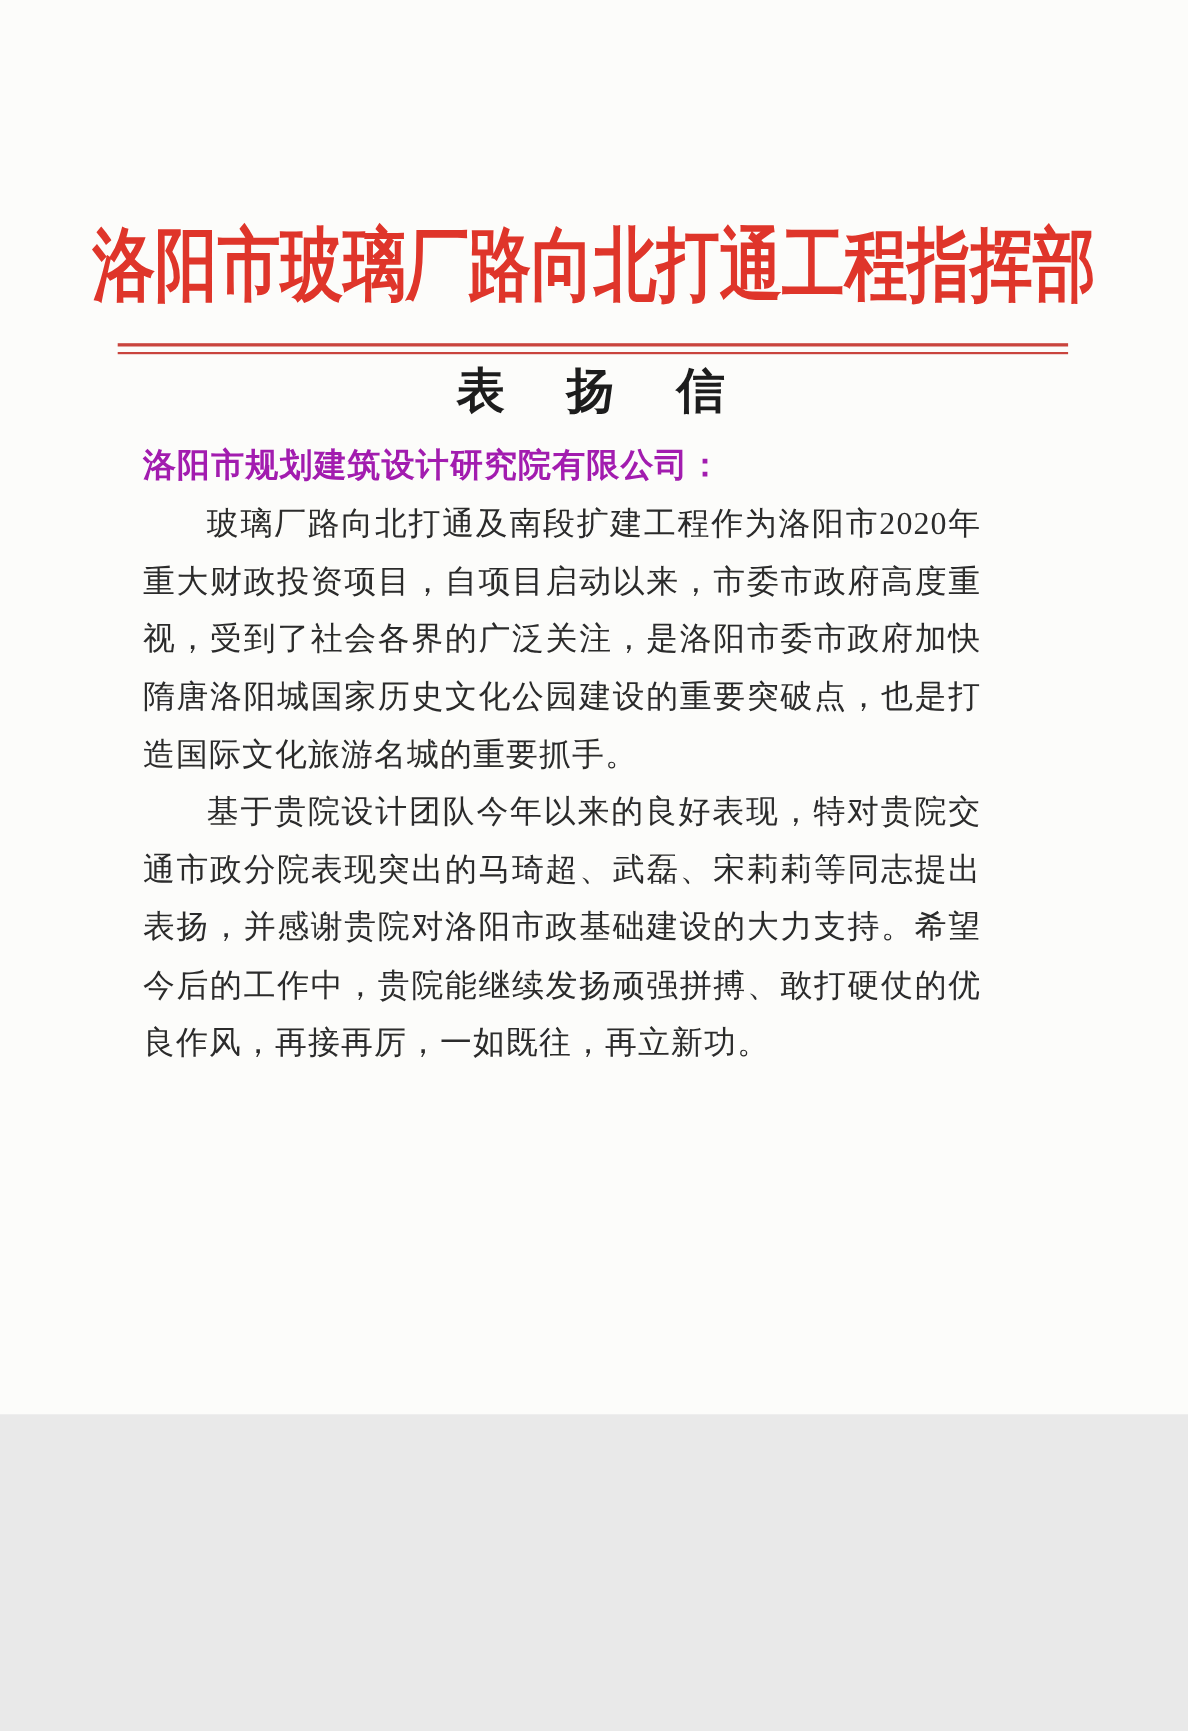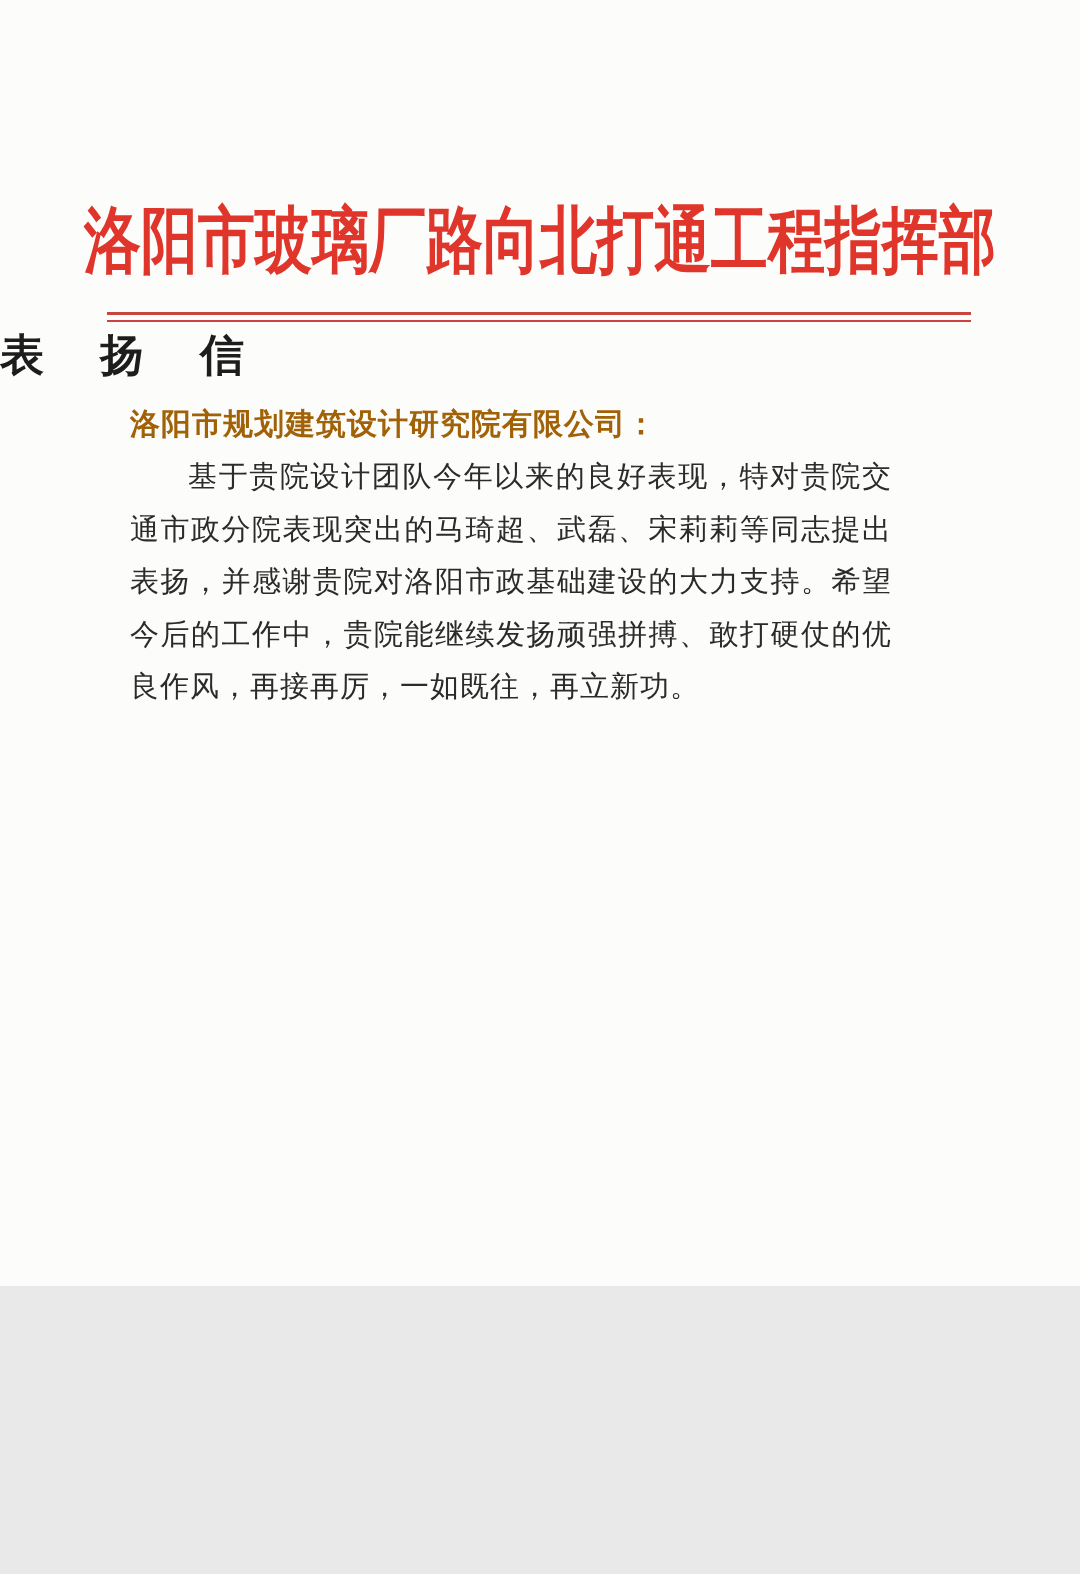--- a/index.html
+++ b/index.html
@@ -35,42 +35,42 @@
   .rule-double-top {
     position: absolute;
     top: 312px; left: 107px; width: 864px;
     height: 5px;
     border-top: 3px solid #c9443d;
     border-bottom: 2px solid #c9443d;
   }
   .letter-title {
     position: absolute;
     top: 326px; left: 0; width: 100%;
-    text-align: left;
+    text-align: center;
     font-size: 44px;
     font-weight: bold;
     color: #1d1d1d;
     letter-spacing: 6px;
     white-space: nowrap;
   }
   
   .body-block {
     position: absolute;
     top: 398px; left: 130px; width: 762px;
     font-size: 29px;
     line-height: 52.4px;
     color: #2b2b2b;
     letter-spacing: 1px;
     text-align: justify;
     text-justify: inter-character;
   }
   .addressee {
     font-weight: bold;
     font-size: 30px;
-    color: #a16207;
+    color: #a21caf;
   }
   .body-block p {
     margin: 0;
     text-indent: 2em;
   }
   
   .rule-double-bottom {
     position: absolute;
     top: 1429px; left: 107px; width: 860px;
     height: 4px;
@@ -108,20 +108,21 @@
   <div class="letterhead">
     <span class="inner">洛阳市玻璃厂路向北打通工程指挥部</span>
   </div>
 
   <div class="rule-double-top"></div>
 
   <div class="letter-title">表　扬　信</div>
 
   <div class="body-block">
     <div class="addressee">洛阳市规划建筑设计研究院有限公司：</div>
+    <p>玻璃厂路向北打通及南段扩建工程作为洛阳市2020年重大财政投资项目，自项目启动以来，市委市政府高度重视，受到了社会各界的广泛关注，是洛阳市委市政府加快隋唐洛阳城国家历史文化公园建设的重要突破点，也是打造国际文化旅游名城的重要抓手。</p>
     <p>基于贵院设计团队今年以来的良好表现，特对贵院交通市政分院表现突出的马琦超、武磊、宋莉莉等同志提出表扬，并感谢贵院对洛阳市政基础建设的大力支持。希望今后的工作中，贵院能继续发扬顽强拼搏、敢打硬仗的优良作风，再接再厉，一如既往，再立新功。</p>
   </div>
 
   <div class="rule-double-bottom"></div>
 
   <svg class="seal" viewBox="0 0 204 204" xmlns="http://www.w3.org/2000/svg">
     <circle cx="102" cy="102" r="95" fill="none" stroke="#e23422" stroke-width="7"></circle>
     <polygon fill="#e23422" points="102,60 110.2,81.7 133.4,82.8 115.3,97.3 121.4,119.7 102,107 82.6,119.7 88.7,97.3 70.6,82.8 93.8,81.7"></polygon>
     <defs>
       <path id="sealArc" d="M 40.6 145 A 75 75 0 1 1 163.4 145" fill="none"></path>

